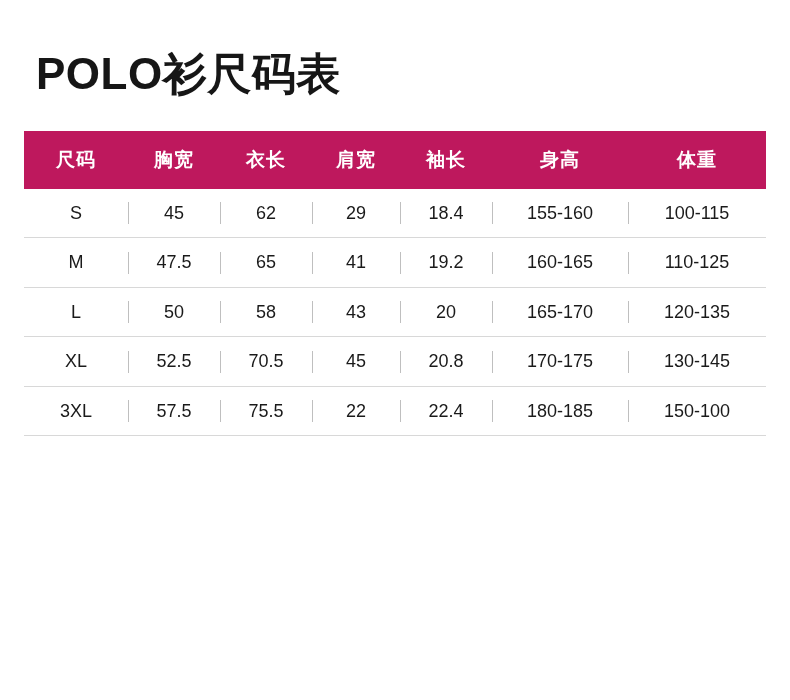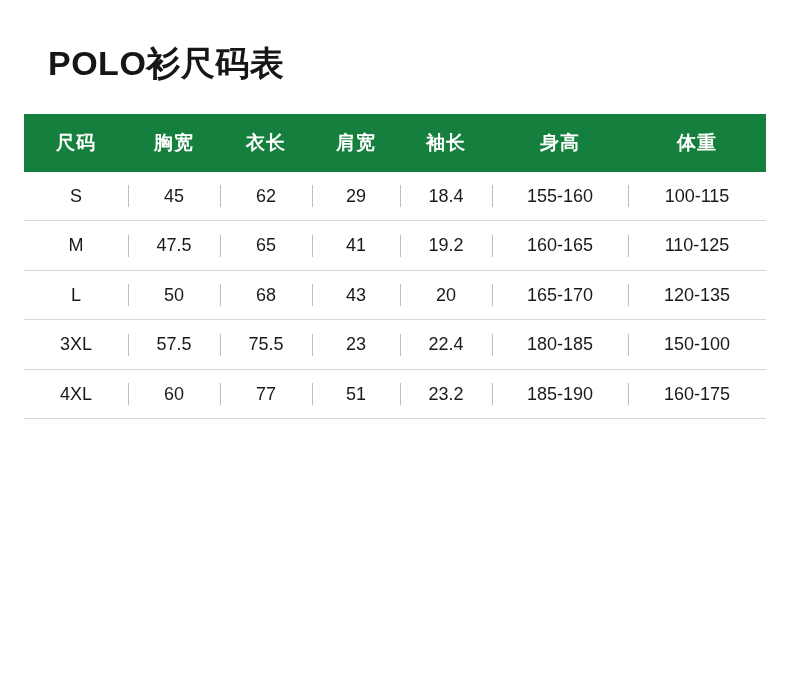--- a/index.html
+++ b/index.html
@@ -15,41 +15,41 @@
     overflow: hidden;
   }
   .page {
     position: relative;
     width: 790px;
     height: 700px;
     box-sizing: border-box;
     padding: 0 24px;
   }
   .page-title {
-    margin: 12px;
-    padding-top: 31px;
+    margin: 0;
+    padding-top: 48px;
     padding-left: 12px;
-    font-size: 34px;
+    font-size: 44px;
     font-weight: bold;
     letter-spacing: 0.5px;
     color: #161616;
     line-height: 1.2;
   }
   .table-wrap {
     margin-top: 30px;
     padding: 0 0 0 0;
   }
   table.size-table {
     width: 742px;
     border-collapse: collapse;
     table-layout: fixed;
     margin: 0 auto;
   }
   table.size-table thead th {
-    background: #15803d;
+    background: #be185d;
     color: #ffffff;
     font-size: 19px;
     font-weight: bold;
     height: 56px;
     text-align: center;
     vertical-align: middle;
     border: none;
     letter-spacing: 1px;
   }
   table.size-table tbody td {
@@ -128,41 +128,41 @@
           <td class="sep">47.5</td>
           <td class="sep">65</td>
           <td class="sep">41</td>
           <td class="sep">19.2</td>
           <td class="sep">160-165</td>
           <td class="sep">110-125</td>
         </tr>
         <tr>
           <td>L</td>
           <td class="sep">50</td>
-          <td class="sep">68</td>
+          <td class="sep">58</td>
           <td class="sep">43</td>
           <td class="sep">20</td>
           <td class="sep">165-170</td>
           <td class="sep">120-135</td>
         </tr>
         <tr>
+          <td>XL</td>
+          <td class="sep">52.5</td>
+          <td class="sep">70.5</td>
+          <td class="sep">45</td>
+          <td class="sep">20.8</td>
+          <td class="sep">170-175</td>
+          <td class="sep">130-145</td>
+        </tr>
+        <tr>
           <td>3XL</td>
           <td class="sep">57.5</td>
           <td class="sep">75.5</td>
-          <td class="sep">23</td>
+          <td class="sep">22</td>
           <td class="sep">22.4</td>
           <td class="sep">180-185</td>
           <td class="sep">150-100</td>
-        </tr>
-        <tr>
-          <td>4XL</td>
-          <td class="sep">60</td>
-          <td class="sep">77</td>
-          <td class="sep">51</td>
-          <td class="sep">23.2</td>
-          <td class="sep">185-190</td>
-          <td class="sep">160-175</td>
         </tr>
       </tbody>
     </table>
   </div>
 
 </div>
 
 </body></html>

